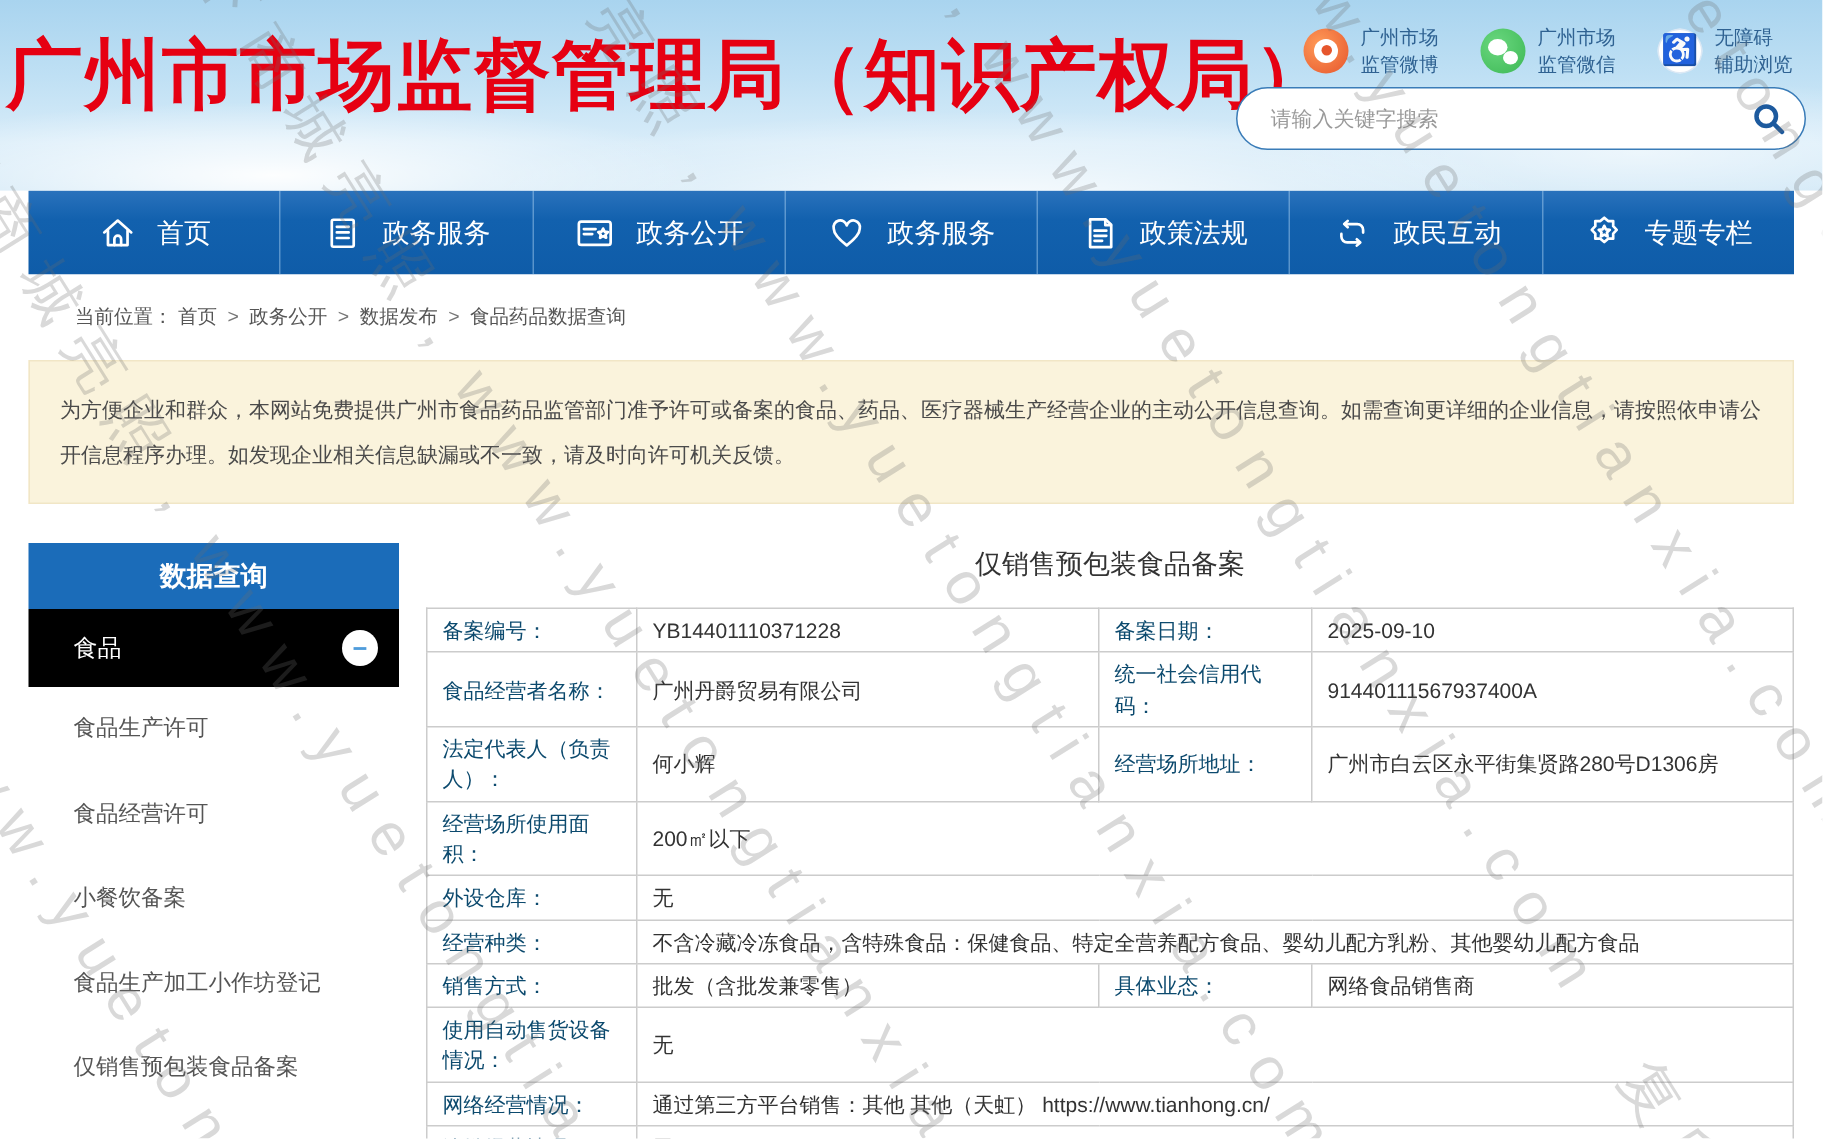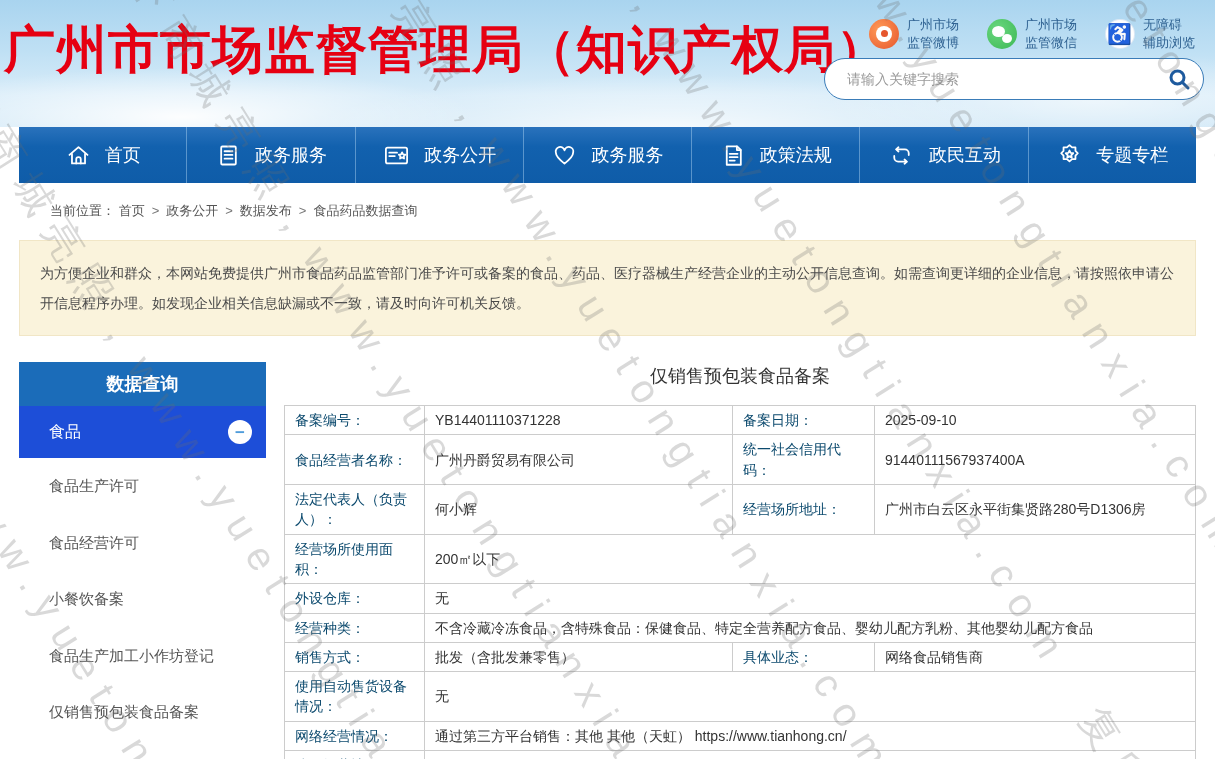--- a/index.html
+++ b/index.html
@@ -62,21 +62,21 @@
 
   
   .notice { margin:8px 19px 12px; background:#faf3dc; border:1px solid #f1e6c6;
     padding:17px 20px; font-size:14px; color:#4a4a4a; line-height:2.15; }
 
   
   .layout { display:flex; margin:26px 19px 0; align-items:flex-start; }
   .sidebar { width:247px; flex:none; background:#fff; }
   .sb-title { height:44px; background:#1b6cb9; color:#fff; font-size:18px; font-weight:bold;
     display:flex; align-items:center; justify-content:center; }
-  .sb-active { height:52px; background:#1d4ed8; color:#fff; font-size:16px;
+  .sb-active { height:52px; background:#000000; color:#fff; font-size:16px;
     display:flex; align-items:center; justify-content:space-between;
     padding:0 14px 0 30px; cursor:pointer; }
   .collapse { width:24px; height:24px; border-radius:50%; background:#fff; color:#4f9cdb;
     display:flex; align-items:center; justify-content:center; font-size:17px; font-weight:bold; line-height:1; }
   .sb-list { list-style:none; margin:0; padding:0; }
   .sb-list li { padding:17px 16px 17px 30px; font-size:15px; color:#555; cursor:pointer; line-height:1.5; }
 
   .content { flex:1; margin-left:18px; min-width:0; }
   .record-title { text-align:center; font-size:18px; font-weight:normal; color:#333; margin:2px 0 17px; }
   table.record { width:100%; border-collapse:collapse; font-size:14px; table-layout:fixed; }

